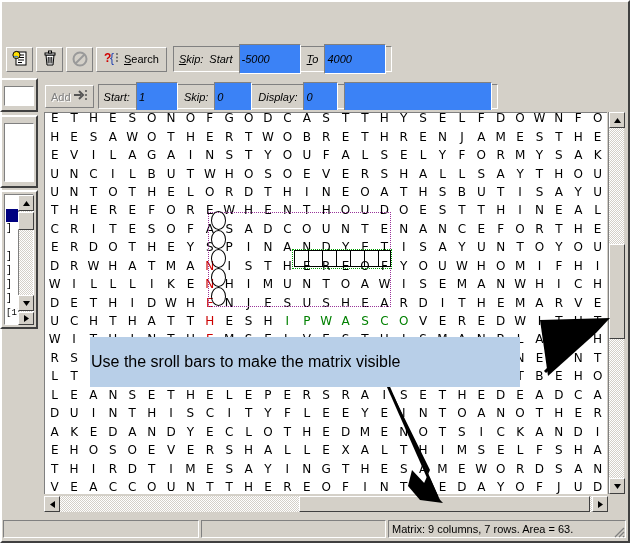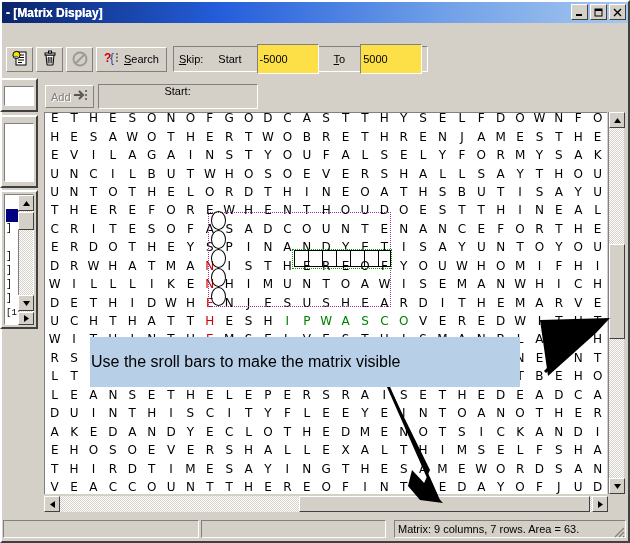--- a/index.html
+++ b/index.html
@@ -80,26 +80,26 @@
   }
   .tool-btn.wide {
     width: auto; padding: 0 7px; gap: 4px;
     font-size: 11px;
   }
 
   .group-box {
     margin-left: 6px; height: 26px;
     border: 1px solid #808080;
     border-right-color: #ffffff; border-bottom-color: #ffffff;
-    display: flex; align-items: center; padding: 0 5px; gap: 15px;
+    display: flex; align-items: center; padding: 0 5px; gap: 6px; font-style: italic;
   }
   .lbl { font-size: 11px; color: #000; white-space: nowrap; }
   .lbl u { text-decoration: underline; }
   .txtfield {
-    height: 30px; background: #fde047;
+    height: 30px; background: #3b82f6;
     border: 1px solid #808080;
     border-right-color: #ffffff; border-bottom-color: #ffffff;
     font-size: 11px; color: #000;
     padding: 13px 2px; display: flex; align-items: center;
     font-family: "Liberation Sans", sans-serif;
   }
 
   
   .addbar {
     position: absolute; left: 45px; top: 84px;
@@ -264,41 +264,20 @@
 
   
   .ico { display:inline-block; }
 </style>
 </head>
 <body>
 
 <div id="app">
   <div class="app-frame"></div>
 
-  <div class="titlebar">
-    <span class="title-text">- [Matrix Display]</span>
-    <div class="title-btns">
-      <div class="tbtn">
-        <svg width="9" height="9" viewBox="0 0 9 9">
-            <rect x="1" y="6" width="6" height="2" fill="#000"></rect>
-          </svg>
-      </div>
-      <div class="tbtn">
-        <svg width="9" height="9" viewBox="0 0 9 9">
-            <rect x="1" y="1" width="7" height="7" fill="none" stroke="#000" stroke-width="1"></rect>
-            <rect x="1" y="1" width="7" height="2" fill="#000"></rect>
-          </svg>
-      </div>
-      <div class="tbtn">
-        <svg width="9" height="9" viewBox="0 0 9 9">
-            <path d="M1 1 L8 8 M8 1 L1 8" stroke="#000" stroke-width="1.4"></path>
-          </svg>
-      </div>
-    </div>
-  </div>
 
 
   <div class="toolbar1">
     <div class="tool-btn">
       <svg width="18" height="18" viewBox="0 0 18 18">
         <rect x="5" y="2" width="10" height="13" fill="#fff" stroke="#000"></rect>
         <line x1="7" y1="5" x2="13" y2="5" stroke="#000"></line>
         <line x1="7" y1="7.5" x2="13" y2="7.5" stroke="#000"></line>
         <line x1="7" y1="10" x2="13" y2="10" stroke="#000"></line>
         <line x1="7" y1="12.5" x2="11" y2="12.5" stroke="#000"></line>
@@ -333,21 +312,21 @@
         </svg>
       </span>
       <span><u>S</u>earch</span>
     </div>
 
     <div class="group-box">
       <span class="lbl"><u>S</u>kip:</span>
       <span class="lbl">Start</span>
       <div class="txtfield" style="width:62px">-5000</div>
       <span class="lbl"><u>T</u>o</span>
-      <div class="txtfield" style="width:62px">5000</div>
+      <div class="txtfield" style="width:62px">4000</div>
     </div>
   </div>
 
   <div class="bgwin" style="left:0px; top:78px; width:38px; height:34px;">
     <div class="bg-inner" style="left:2px; top:6px; right:2px; bottom:4px;"></div>
   </div>
   <div class="bgwin" style="left:0px; top:115px; width:38px; height:73px;">
     <div class="bg-inner" style="left:2px; top:6px; right:2px; bottom:4px;"></div>
   </div>
   <div class="bgwin" style="left:0px; top:190px; width:38px; height:139px;">
@@ -391,21 +370,21 @@
       <span class="ico">
         <svg width="14" height="13" viewBox="0 0 14 13">
           <path d="M0 6 L7 6" stroke="#555" stroke-width="2"></path>
           <path d="M5 2 L9 6 L5 10" stroke="#555" stroke-width="2" fill="none"></path>
           <circle cx="12" cy="2" r="1" fill="#555"></circle>
             <circle cx="12" cy="6" r="1" fill="#555"></circle>
             <circle cx="12" cy="10" r="1" fill="#555"></circle>
         </svg>
       </span>
     </div>
-    <div class="group-box" style="margin-left:4px; height:25px;flex-direction:column;">
+    <div class="group-box" style="margin-left:4px; height:25px;">
       <span class="lbl">Start:</span>
       <div class="txtfield" style="width:42px">1</div>
       <span class="lbl">Skip:</span>
       <div class="txtfield" style="width:38px">0</div>
       <span class="lbl">Display:</span>
       <div class="txtfield" style="width:35px">0</div>
       <div class="txtfield" style="width:148px" placeholder=""></div>
     </div>
   </div>
 
@@ -470,18 +449,18 @@
     <polygon points="412,470 443,503 420,500 408,486" fill="#000"></polygon>
   </svg>
 
   <div class="callout">
     <span class="callout-text">Use the sroll bars to make the matrix visible</span>
   </div>
 
   <div class="statusbar">
     <div class="status-pane" style="width:196px"></div>
     <div class="status-pane" style="width:185px; margin-left:2px;"></div>
-    <div class="status-pane" style="flex:1; margin-left:8px;">Matrix: 9 columns, 7 rows. Area = 63.</div>
+    <div class="status-pane" style="flex:1; margin-left:2px;">Matrix: 9 columns, 7 rows. Area = 63.</div>
     <svg class="grip" viewBox="0 0 14 14">
       <path d="M13 4 L4 13 M13 8 L8 13 M13 12 L12 13" stroke="#808080" stroke-width="1.3"></path>
     </svg>
   </div>
 </div>
 
 </body></html>

